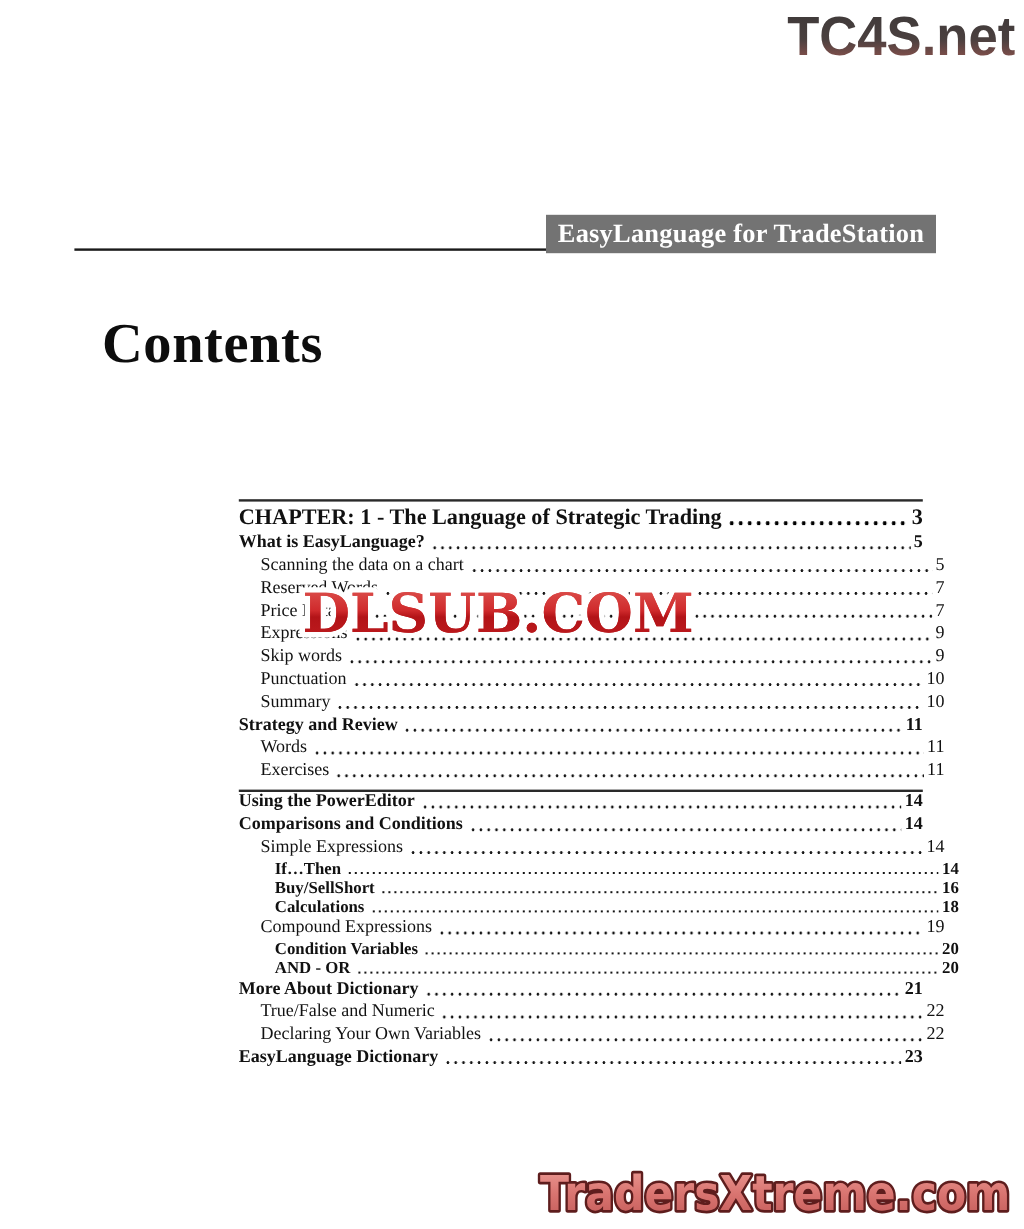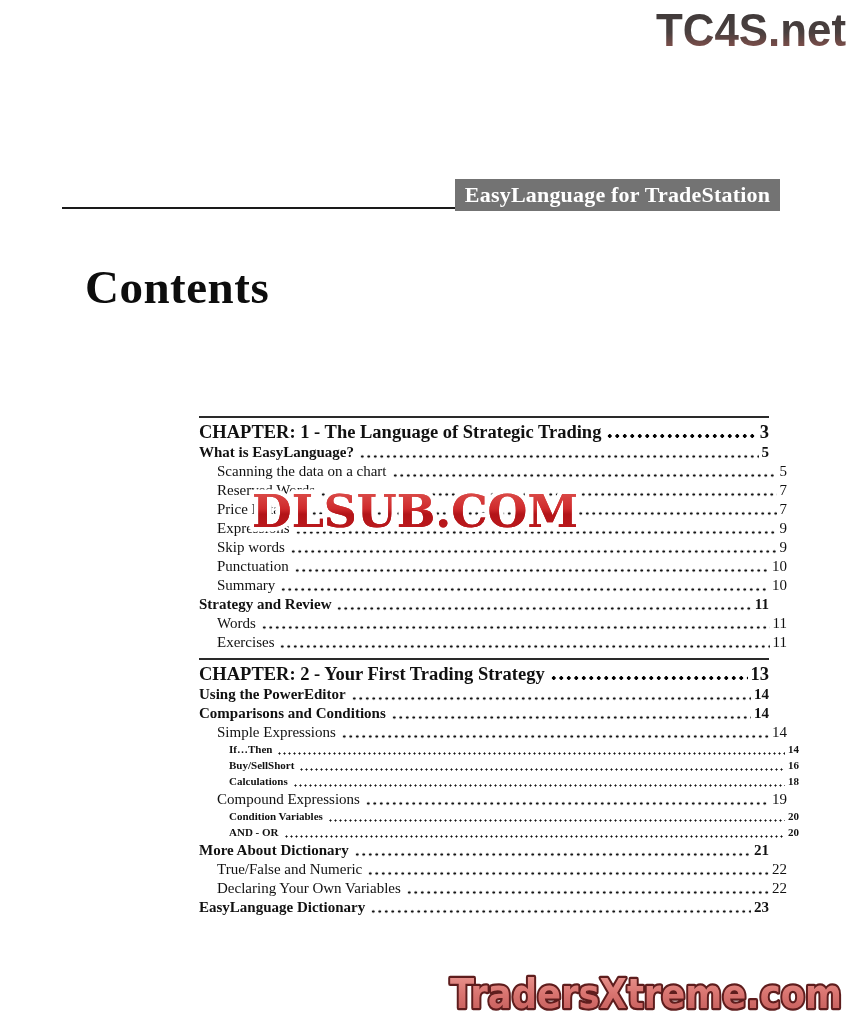--- a/index.html
+++ b/index.html
@@ -41,21 +41,21 @@
   }
   .toc-row .pg{white-space:nowrap;}
 
   .toc-row.chapter{height:26px;font-size:18.5px;font-weight:bold;align-items:center;padding-top:3px;box-sizing:border-box;}
   .toc-row.chapter .leader{
     background-image:radial-gradient(circle,#000 1.5px,transparent 1.8px);
     background-size:7.5px 7.5px;background-position:left calc(100% - 4px);margin-bottom:1px;
   }
   .toc-row.l1{height:19px;font-size:15px;font-weight:bold;}
   .toc-row.l2{height:19px;font-size:15px;font-weight:normal;padding-left:18px;}
-  .toc-row.l3{height:16px;font-size:11px;font-weight:bold;padding-left:30px;}
+  .toc-row.l3{height:16px;font-size:14px;font-weight:bold;padding-left:30px;}
   .toc-row.l3 .leader{
     background-image:radial-gradient(circle,#141414 .9px,transparent 1.15px);
     background-size:5px 5px;background-position:left calc(100% - 3px);
   }
   .toc-row .lbl{white-space:nowrap;}
 
   
   .wm-middle{position:absolute;top:477px;left:240px;width:350px;height:72px;}
   .wm-bottom{position:absolute;top:966px;left:440px;width:412px;height:58px;}
   svg text{font-family:"DejaVu Serif", serif;}
@@ -139,25 +139,20 @@
     <span class="leader"></span>
     <span class="pg">11</span>
   </div>
   <div class="toc-row l2">
     <span class="lbl">Exercises</span>
     <span class="leader"></span>
     <span class="pg">11</span>
   </div>
 
   <hr class="toc-rule second">
-  <div class="toc-row chapter">
-    <span class="lbl">CHAPTER: 2 - Your First Trading Strategy</span>
-    <span class="leader"></span>
-    <span class="pg">13</span>
-  </div>
   <div class="toc-row l1">
     <span class="lbl">Using the PowerEditor</span>
     <span class="leader"></span>
     <span class="pg">14</span>
   </div>
   <div class="toc-row l1">
     <span class="lbl">Comparisons and Conditions</span>
     <span class="leader"></span>
     <span class="pg">14</span>
   </div>

